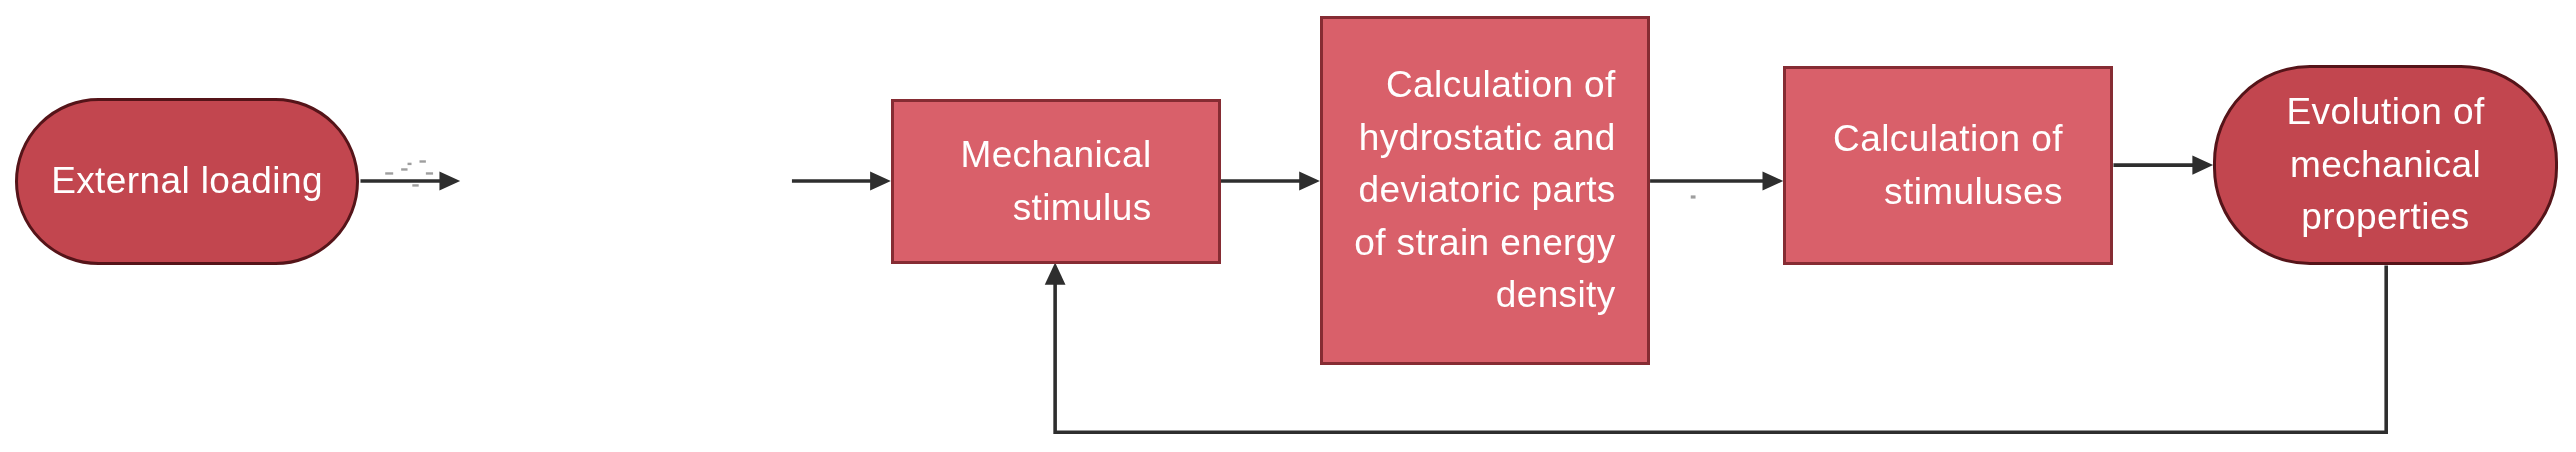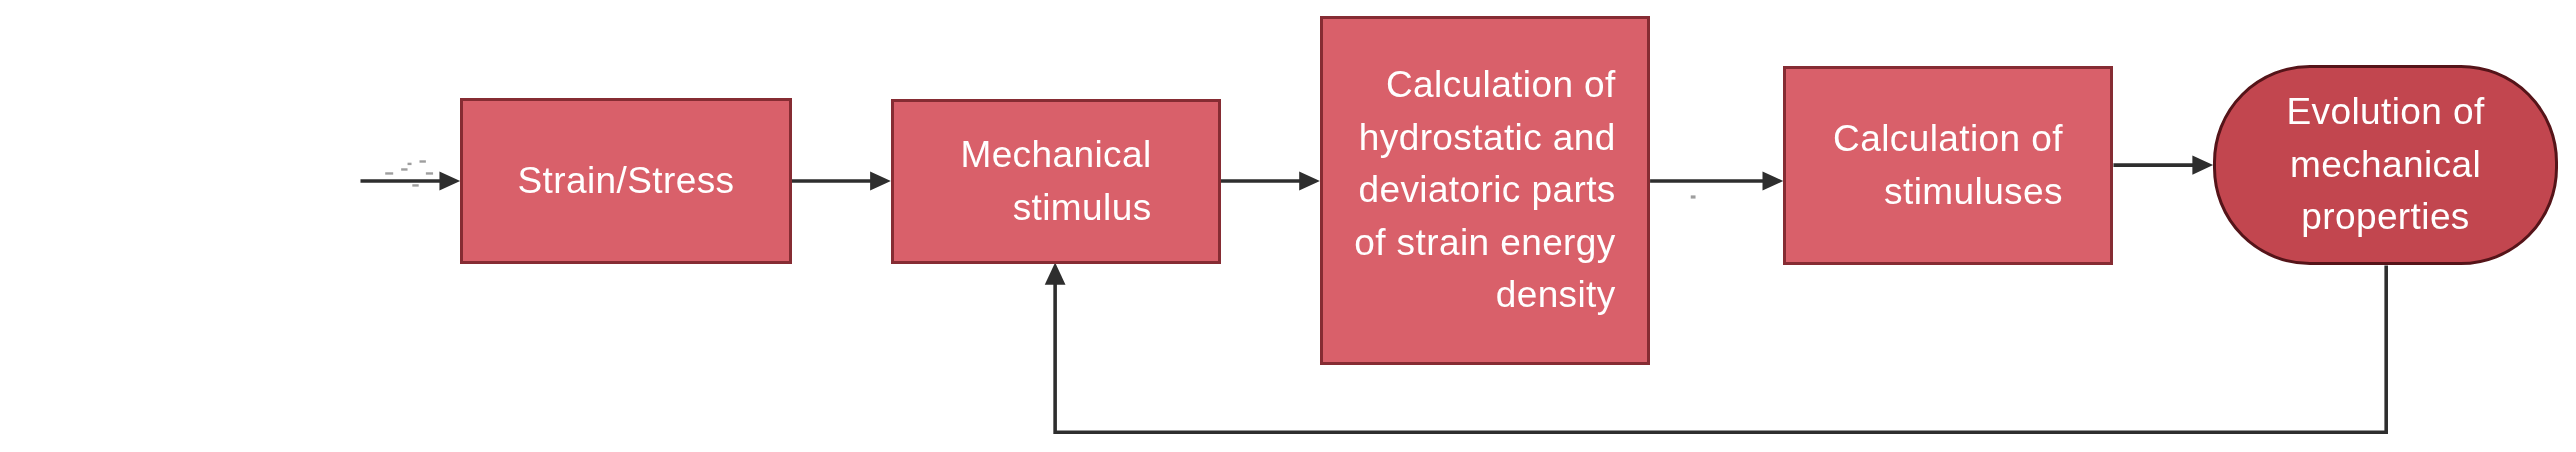--- a/index.html
+++ b/index.html
@@ -106,22 +106,22 @@
       <rect class="speck" x="483" y="216" width="10" height="3"></rect>
       <rect class="speck" x="503" y="211" width="8" height="3"></rect>
       <rect class="speck" x="511" y="204" width="5" height="3"></rect>
       <rect class="speck" x="526" y="201" width="8" height="3"></rect>
       <rect class="speck" x="534" y="216" width="9" height="3"></rect>
       <rect class="speck" x="517" y="231" width="8" height="3"></rect>
       <rect class="speck" x="2120" y="245" width="6" height="4"></rect>
     </g>
   </svg>
 
+  <div class="node stadium" id="n-external">External loading</div>
 
-  <div class="node rect" id="n-strain">Strain/Stress</div>
 
   <div class="node rect" id="n-mech">Mechanical
 stimulus</div>
 
   <div class="node rect" id="n-energy">Calculation of
 hydrostatic and
 deviatoric parts
 of strain energy
 density</div>
 

